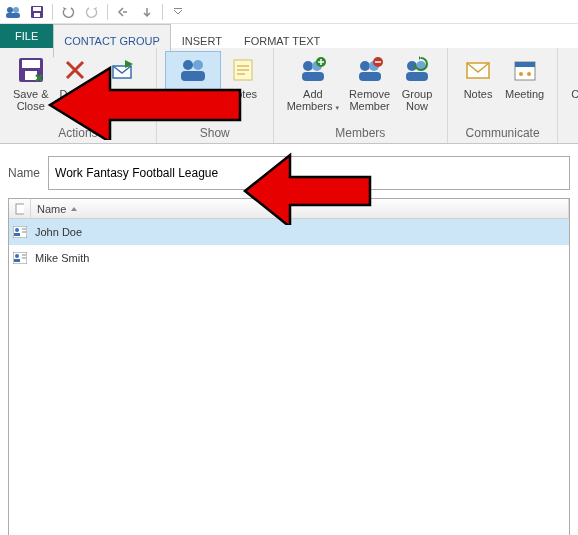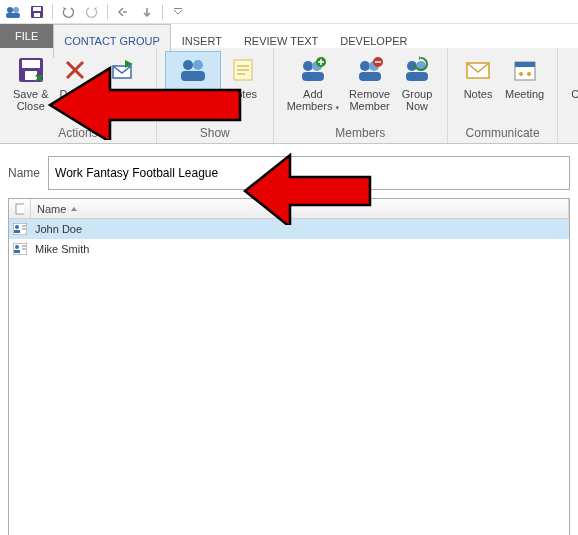--- a/index.html
+++ b/index.html
@@ -6,21 +6,21 @@
 body { background: #fff; width: 578px; height: 535px; overflow: hidden; position: relative; }
 
 
 .qat { height: 24px; background: #fff; border-bottom: 1px solid #e1e1e1; display: flex; align-items: center; padding: 0 4px; gap: 6px; }
 .qat .qitem { width: 18px; height: 18px; display: flex; align-items: center; justify-content: center; }
 .qat .sep { width: 1px; height: 16px; background: #d0d0d0; }
 
 
 .tabs { height: 24px; display: flex; align-items: stretch; background: #fff; }
 .tab { padding: 16px 10px; font-size: 11px; display: flex; align-items: center; color: #444; cursor: pointer; border: 1px solid transparent; }
-.tab.file { background: #737373; color: #fff; padding: 0 14px; text-align: center; }
+.tab.file { background: #0f766e; color: #fff; padding: 0 14px; text-align: center; }
 .tab.active { border: 1px solid #c5c5c5; border-bottom-color: #f1f1f1; background: #f1f1f1; color: #2a579a; }
 
 
 .ribbon { background: #f1f1f1; border-bottom: 1px solid #c5c5c5; display: flex; height: 96px; }
 .group { display: flex; flex-direction: column; border-right: 1px solid #d8d8d8; }
 .group-buttons { flex: 1; display: flex; align-items: flex-start; padding: 3px 8px; }
 .group-label { text-align: center; font-size: 12px; color: #666; padding: 2px 0 3px; }
 .rbtn { display: flex; flex-direction: column; align-items: center; justify-content: flex-start; padding: 2px 4px; min-width: 44px; cursor: pointer; border: 1px solid transparent; }
 .rbtn.sel { background: #cde6f7; border-color: #92c0e0; }
 .rbtn .ic { width: 32px; height: 32px; display: flex; align-items: center; justify-content: center; }
@@ -30,21 +30,21 @@
 
 .namebar { display: flex; align-items: center; padding: 12px 8px 8px; gap: 8px; }
 .namebar label { font-size: 12px; color: #555; }
 .namebar input { flex: 1; border: 1px solid #ababab; padding: 9px 6px; font-size: 12px; }
 
 
 .list { border: 1px solid #ababab; margin: 0 8px 8px; height: 340px; background: #fff; }
 .list-head { background: linear-gradient(#fdfdfd,#ececec); border-bottom: 1px solid #d0d0d0; display: flex; align-items: center; height: 20px; }
 .list-head .col { font-size: 11px; color: #444; padding: 0 6px; display: flex; align-items: center; gap: 4px; border-right: 1px solid #d8d8d8; height: 100%; }
 .list-head .col.iconcol { width: 22px; }
-.list-row { display: flex; align-items: center; height: 20px; font-size: 11px; color: #333; }
+.list-row { display: flex; align-items: center; height: 26px; font-size: 11px; color: #333; }
 .list-row.sel { background: #cde6f7; }
 .list-row .col.iconcol { width: 22px; display: flex; align-items: center; justify-content: center; }
 .list-row .col.namecol { padding: 0 4px; }
 
 
 .arrow { position: absolute; pointer-events: none; }
 
 svg { display: block; }
 </style>
 </head>
@@ -97,22 +97,21 @@
         <path d="M1 3 L5 7 L9 3" fill="none" stroke="#888" stroke-width="1"></path>
         <rect x="1" y="1" width="8" height="1" fill="#888"></rect>
       </svg>
     </span>
 </div>
 
 <div class="tabs">
   <div class="tab file">FILE</div>
   <div class="tab active">CONTACT GROUP</div>
   <div class="tab">INSERT</div>
-  <div class="tab">REVIEW TEXT</div>
-  <div class="tab">DEVELOPER</div>
+  <div class="tab">FORMAT TEXT</div>
 </div>
 
 <div class="ribbon">
 
   <div class="group">
     <div class="group-buttons">
       <div class="rbtn">
         <span class="ic">
             <svg width="30" height="30">
               <rect x="3" y="3" width="24" height="24" fill="#5b3b8c" rx="2"></rect>

